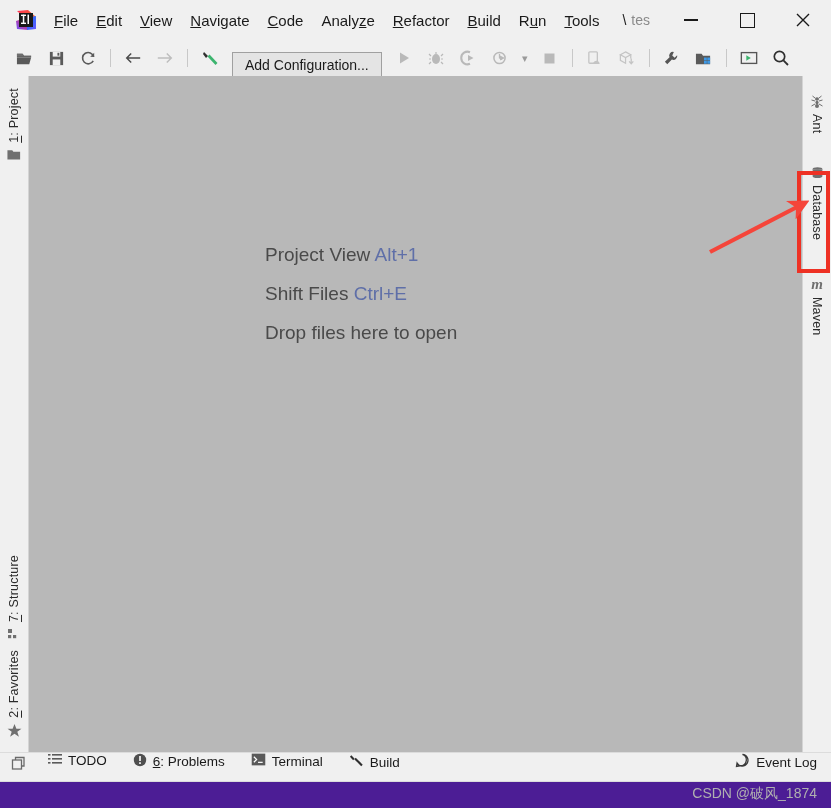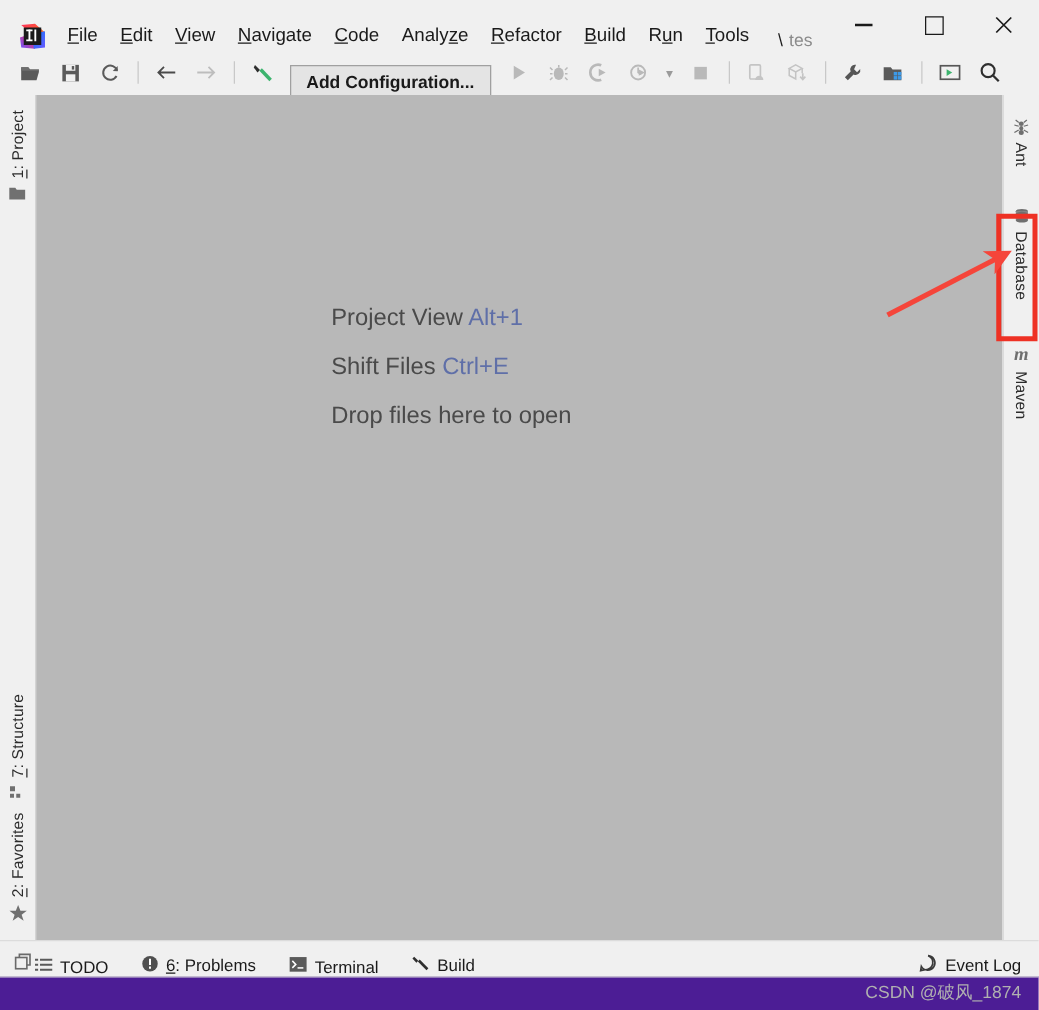--- a/index.html
+++ b/index.html
@@ -20,21 +20,21 @@
     box-sizing: border-box;
     display: flex;
     flex-direction: column;
   }
 
   
   .titlebar {
     height: 40px;
     background: #f0f0f0;
     display: flex;
-    align-items: flex-end;
+    align-items: center;
     flex: 0 0 auto;
     position: relative;
   }
   .logo {
     width: 22px; height: 22px;
     margin-left: 15px;
     margin-right: 8px;
     position: relative;
     flex: 0 0 auto;
   }
@@ -105,21 +105,20 @@
     height: 24px;
     border: 1px solid #a0a0a0;
     background: #e4e4e4;
     font-size: 14px;
     color: #1a1a1a;
     padding: 0 12px;
     display: flex; align-items: center;
     margin: 14px 6px 0 6px;
     cursor: default;
     white-space: nowrap;
-    font-weight: bold;
   }
 
   
   .breadcrumb {
     height: 26px;
     background: #f0f0f0;
     display: flex;
     align-items: center;
     padding-left: 14px;
     gap: 7px;
@@ -198,25 +197,25 @@
     left: 0; top: 0;
     width: 831px; height: 808px;
     pointer-events: none;
   }
 
   
   .statusbar {
     height: 28px;
     background: #f0f0f0;
     display: flex;
-    align-items: flex-end;
+    align-items: flex-start;
     flex: 0 0 auto;
     border-top: 1px solid #dcdcdc;
     position: relative;
-    padding-left: 28px;
+    padding-left: 48px;
   }
   .sb-item {
     display: flex;
     align-items: center;
     gap: 6px;
     font-size: 13.5px;
     color: #1a1a1a;
     margin-right: 26px;
     cursor: default;
     white-space: nowrap;

